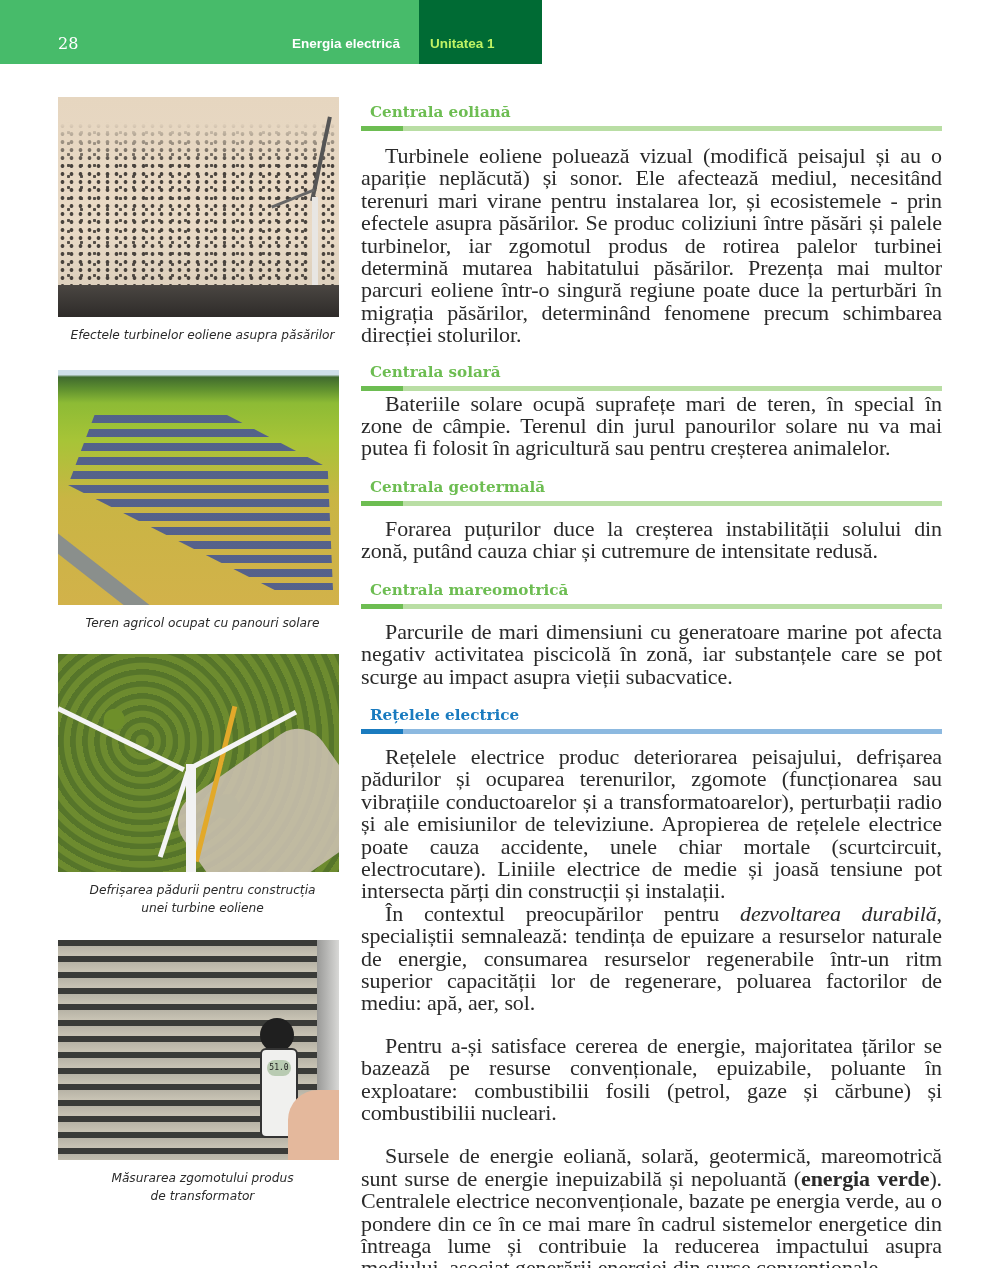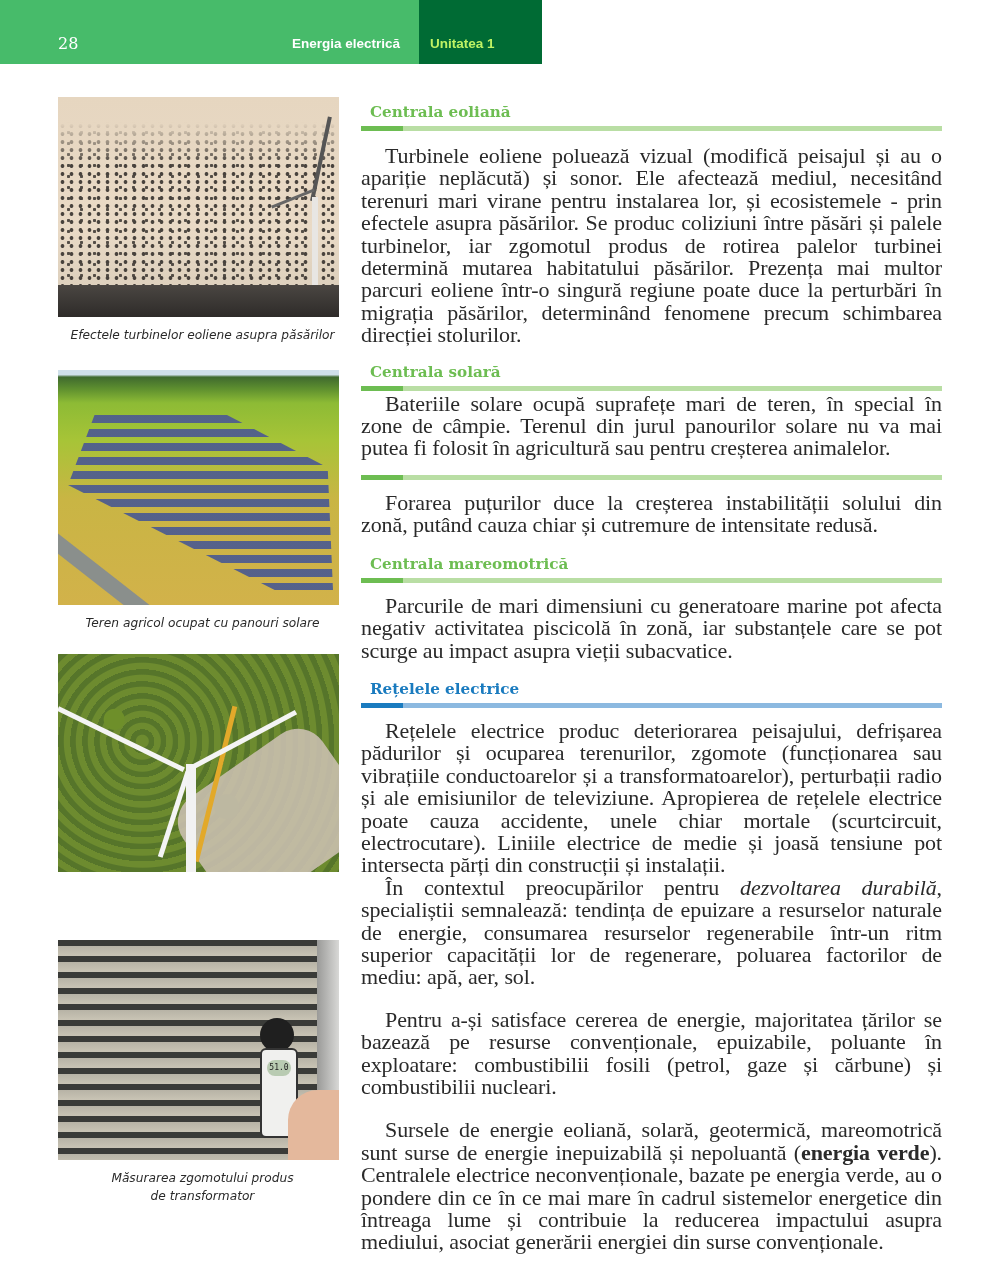--- a/index.html
+++ b/index.html
@@ -102,20 +102,24 @@
 
 <div class="figure" style="top:654px;">
   <div class="photo ph-forest">
     <div class="clearing"></div>
     <div class="crane"></div>
     <div class="tower"></div>
     <div class="bladeA"></div>
     <div class="bladeB"></div>
     <div class="bladeC"></div>
   </div>
+  <div class="caption">
+    <div>Defrișarea pădurii pentru construcția</div>
+    <div>unei turbine eoliene</div>
+  </div>
 </div>
 
 <div class="figure" style="top:940px;">
   <div class="photo ph-trans">
     <div class="edge"></div>
     <div class="mic"></div>
     <div class="meter">
       <div class="screen">51.0</div>
     </div>
     <div class="hand"></div>
@@ -134,20 +138,21 @@
     <p class="para" style="margin-top:14px;">Turbinele eoliene poluează vizual (modifică peisajul și au o apariție neplăcută) și sonor. Ele afectează mediul, necesitând terenuri mari virane pentru instalarea lor, și ecosistemele - prin efectele asupra păsărilor. Se produc coliziuni între păsări și palele turbinelor, iar zgomotul produs de rotirea palelor turbinei determină mutarea habitatului păsărilor. Prezența mai multor parcuri eoliene într-o singură regiune poate duce la perturbări în migrația păsărilor, determinând fenomene precum schimbarea direcției stolurilor.</p>
   </div>
 
   <div style="margin-top:13px;">
     <div class="sec-title">Centrala solară</div>
     <div class="rule"></div>
     <p class="para" style="margin-top:2px;">Bateriile solare ocupă suprafețe mari de teren, în special în zone de câmpie. Terenul din jurul panourilor solare nu va mai putea fi folosit în agricultură sau pentru creșterea animalelor.</p>
   </div>
 
   <div style="margin-top:15px;">
+    <div class="sec-title">Centrala geotermală</div>
     <div class="rule"></div>
     <p class="para" style="margin-top:12px;">Forarea puțurilor duce la creșterea instabilității solului din zonă, putând cauza chiar și cutremure de intensitate redusă.</p>
   </div>
 
   <div style="margin-top:15px;">
     <div class="sec-title">Centrala mareomotrică</div>
     <div class="rule"></div>
     <p class="para" style="margin-top:12px;">Parcurile de mari dimensiuni cu generatoare marine pot afecta negativ activitatea piscicolă în zonă, iar substanțele care se pot scurge au impact asupra vieții subacvatice.</p>
   </div>
 

